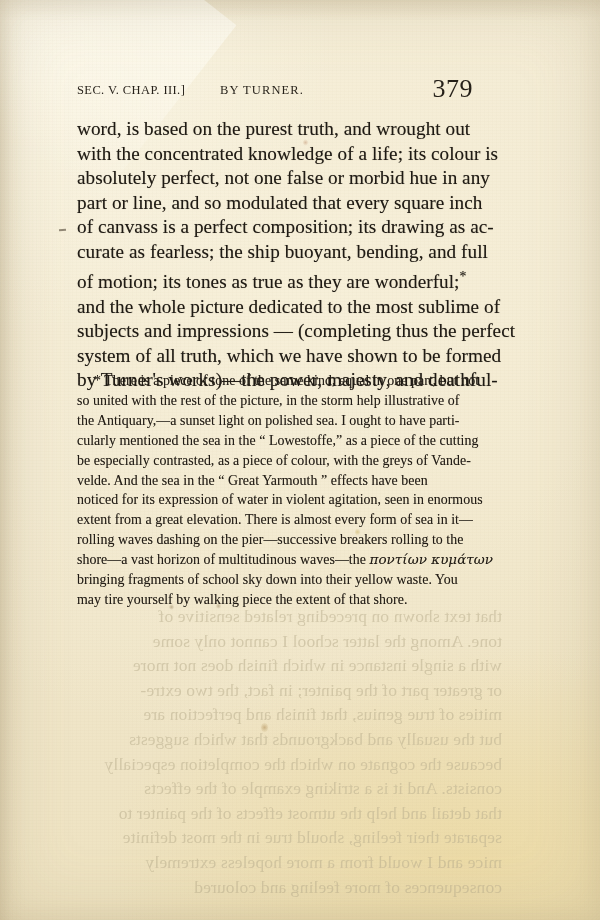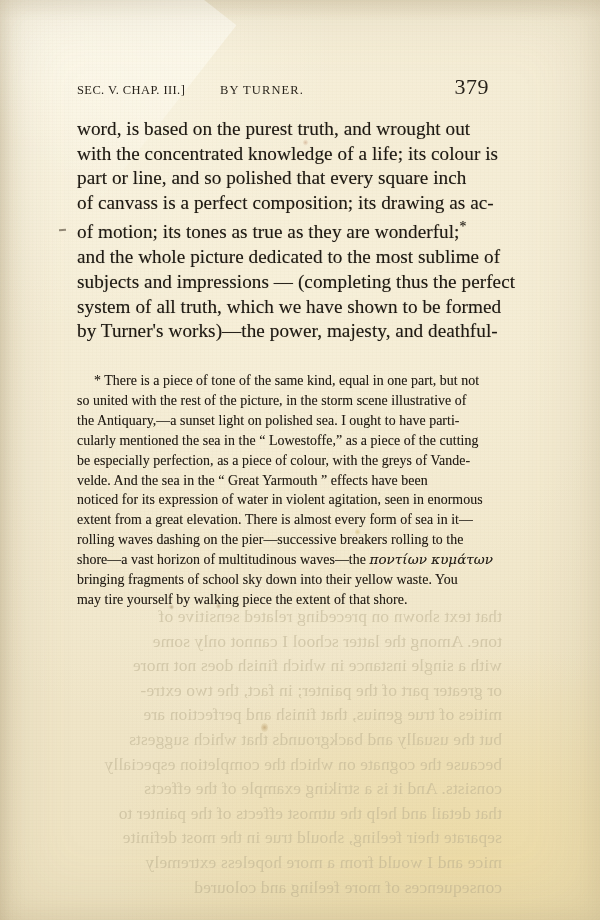--- a/index.html
+++ b/index.html
@@ -121,22 +121,22 @@
   .rh-center {
     position: absolute;
     left: 143px; top: 3px;
     font-size: 12.5px;
     font-variant: small-caps;
     letter-spacing: 1.1px;
     white-space: nowrap;
   }
   .rh-page {
     position: absolute;
-    right: 0; top: -6px;
-    font-size: 22px;
+    right: 16px; top: -6px;
+    font-size: 26px;
     letter-spacing: 0.5px;
   }
 
   
   .body-text {
     position: absolute;
     left: 77px;
     top: 117px;
     width: 412px;
     color: #1d1913;
@@ -211,35 +211,37 @@
 
   <div class="running-head">
     <span class="rh-left">SEC. V. CHAP. III.]</span>
     <span class="rh-center">BY TURNER.</span>
     <span class="rh-page">379</span>
   </div>
 
   <div class="body-text">
     <span class="ln">word, is based on the purest truth, and wrought out</span>
     <span class="ln">with the concentrated knowledge of a life; its colour is</span>
-    <span class="ln">part or line, and so polished that every square inch</span>
+    <span class="ln">absolutely perfect, not one false or morbid hue in any</span>
+    <span class="ln">part or line, and so modulated that every square inch</span>
     <span class="ln">of canvass is a perfect composition; its drawing as ac-</span>
+    <span class="ln">curate as fearless; the ship buoyant, bending, and full</span>
     <span class="ln"><span>of motion; its tones as true as they are wonderful;</span><span class="sup">*</span></span>
     <span class="ln">and the whole picture dedicated to the most sublime of</span>
     <span class="ln">subjects and impressions — (completing thus the perfect</span>
     <span class="ln">system of all truth, which we have shown to be formed</span>
     <span class="ln">by Turner's works)—the power, majesty, and deathful-</span>
   </div>
 
   <div class="footnote">
     <span class="fn ind">* There is a piece of tone of the same kind, equal in one part, but not</span>
-    <span class="fn">so united with the rest of the picture, in the storm scene illustrative of</span>
+    <span class="fn">so united with the rest of the picture, in the storm help illustrative of</span>
     <span class="fn">the Antiquary,—a sunset light on polished sea.    I ought to have parti-</span>
     <span class="fn">cularly mentioned the sea in the “ Lowestoffe,” as a piece of the cutting</span>
-    <span class="fn">be especially perfection, as a piece of colour, with the greys of Vande-</span>
+    <span class="fn">be especially contrasted, as a piece of colour, with the greys of Vande-</span>
     <span class="fn">velde.    And the sea in the “ Great Yarmouth ” effects have been</span>
     <span class="fn">noticed for its expression of water in violent agitation, seen in enormous</span>
     <span class="fn">extent from a great elevation.   There is almost every form of sea in it—</span>
     <span class="fn">rolling waves dashing on the pier—successive breakers rolling to the</span>
     <span class="fn"><span>shore—a vast horizon of multitudinous waves—the </span><span class="grk">ποντίων κυμάτων</span></span>
     <span class="fn">bringing fragments of school sky down into their yellow waste.    You</span>
     <span class="fn">may tire yourself by walking piece the extent of that shore.</span>
   </div>
 
   <div class="foxing f1"></div>

